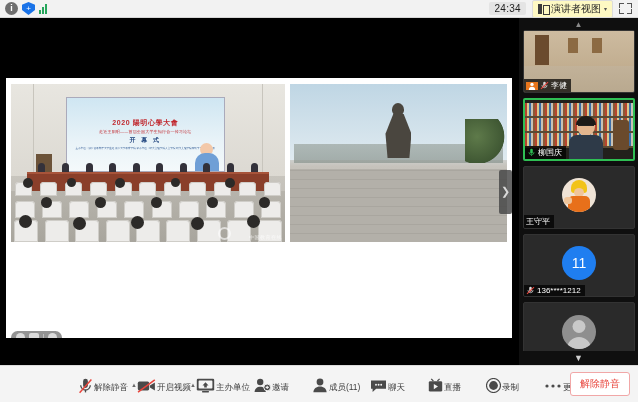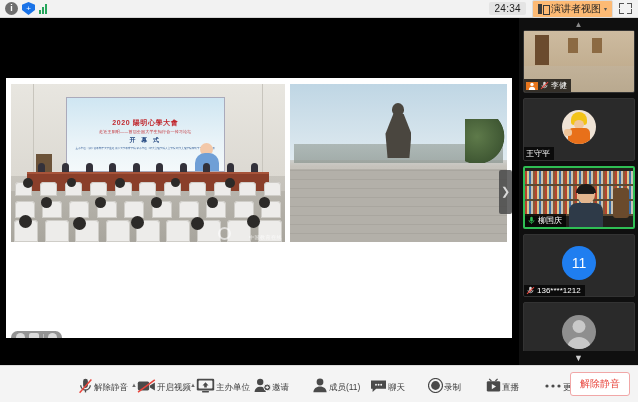--- a/index.html
+++ b/index.html
@@ -39,21 +39,21 @@
   .bars i:nth-child(3) { height: 10px; }
 
   .tb-right { margin-left: auto; display: flex; align-items: center; gap: 6px; padding-right: 6px; }
   .timer {
     font-size: 10px; color: #222; background: #e4e4e4;
     padding: 1px 5px; border-radius: 2px; letter-spacing: .3px;
   }
   .viewsel {
     display: flex; align-items: center; gap: 3px;
     font-size: 10px; color: #222;
-    background: #fdba74; border: 1px solid #dcdcdc;
+    background: #fef9c3; border: 1px solid #dcdcdc;
     padding: 1px 5px; border-radius: 2px; cursor: pointer;
   }
   .viewsel .vicon { width: 10px; height: 10px; position: relative; display:inline-block; }
   .viewsel .vicon::before { content:""; position:absolute; left:0; top:0; width:4px; height:10px; background:#3b3b3b; }
   .viewsel .vicon::after { content:""; position:absolute; left:5px; top:1px; width:5px; height:8px; border:1px solid #3b3b3b; }
   .caret { font-size: 6px; color: #555; }
   .fsbtn { width: 13px; height: 13px; position: relative; cursor: pointer; }
   .fsbtn span { position: absolute; width: 5px; height: 5px; }
   .fsbtn span:nth-child(1){ left:0; top:1px; border-left:1.5px solid #555; border-top:1.5px solid #555; }
   .fsbtn span:nth-child(2){ right:0; top:1px; border-right:1.5px solid #555; border-top:1.5px solid #555; }
@@ -461,32 +461,20 @@
           </span>
           <svg class="micmute" viewBox="0 0 12 12">
             <path d="M4.3 2.6a1.7 1.7 0 013.4 0v3.2a1.7 1.7 0 01-3.4 0z" fill="#d8d8d8"></path>
             <path d="M2.6 5.5a3.4 3.4 0 006.8 0" stroke="#d8d8d8" stroke-width="1" fill="none"></path>
             <line x1="1.3" y1="10.6" x2="10.7" y2="1.4" stroke="#e8453c" stroke-width="1.4"></line>
           </svg>
           <span class="nm">李健</span>
         </div>
       </div>
 
-      <div class="tile">
-        <div class="av-img">
-          <span class="gk-h"></span>
-            <span class="gk-f"></span>
-            <span class="gk-b"></span>
-            <span class="gk-a"></span>
-        </div>
-        <div class="nametag">
-          <span class="nm">王守平</span>
-        </div>
-      </div>
-
       <div class="tile active">
         <div class="lib">
           <div class="shelf" style="top:3px"></div>
             <div class="shelfline" style="top:16px"></div>
           <div class="shelf" style="top:18px"></div>
             <div class="shelfline" style="top:31px"></div>
           <div class="shelf" style="top:33px"></div>
             <div class="shelfline" style="top:46px"></div>
           <div class="chair"></div>
           <div class="man">
@@ -500,20 +488,32 @@
           <svg class="micon" viewBox="0 0 12 12">
             <path d="M4.3 2.6a1.7 1.7 0 013.4 0v3.2a1.7 1.7 0 01-3.4 0z" fill="#2fbf54"></path>
             <path d="M2.6 5.5a3.4 3.4 0 006.8 0" stroke="#2fbf54" stroke-width="1" fill="none"></path>
             <line x1="6" y1="8.9" x2="6" y2="10.6" stroke="#2fbf54" stroke-width="1"></line>
           </svg>
           <span class="nm">柳国庆</span>
         </div>
       </div>
 
       <div class="tile">
+        <div class="av-img">
+          <span class="gk-h"></span>
+            <span class="gk-f"></span>
+            <span class="gk-b"></span>
+            <span class="gk-a"></span>
+        </div>
+        <div class="nametag">
+          <span class="nm">王守平</span>
+        </div>
+      </div>
+
+      <div class="tile">
         <div class="av-num">11</div>
         <div class="nametag">
           <svg class="micmute" viewBox="0 0 12 12">
             <path d="M4.3 2.6a1.7 1.7 0 013.4 0v3.2a1.7 1.7 0 01-3.4 0z" fill="#d8d8d8"></path>
             <path d="M2.6 5.5a3.4 3.4 0 006.8 0" stroke="#d8d8d8" stroke-width="1" fill="none"></path>
             <line x1="1.3" y1="10.6" x2="10.7" y2="1.4" stroke="#e8453c" stroke-width="1.4"></line>
           </svg>
           <span class="nm">136****1212</span>
         </div>
       </div>
@@ -605,37 +605,37 @@
             <circle cx="8.6" cy="5.7" r=".95" fill="#f4f4f4"></circle>
             <circle cx="11.2" cy="5.7" r=".95" fill="#f4f4f4"></circle>
           </svg>
         </span>
         <span class="lbl">聊天</span>
       </div>
 
       <div class="tool">
         <span class="glyph">
           <svg width="15" height="15" viewBox="0 0 15 15">
-            <circle cx="7.5" cy="7.5" r="7" fill="none" stroke="#4a4a4a" stroke-width="1.2"></circle>
-            <circle cx="7.5" cy="7.5" r="4.4" fill="#4a4a4a"></circle>
-          </svg>
-        </span>
-        <span class="lbl">录制</span>
-      </div>
-
-      <div class="tool">
-        <span class="glyph">
-          <svg width="15" height="15" viewBox="0 0 15 15">
             <rect x="0.8" y="3.2" width="13.4" height="10.4" rx="1.4" fill="#4a4a4a"></rect>
             <path d="M5.8 6l4.2 2.6-4.2 2.6z" fill="#f4f4f4"></path>
             <line x1="3.2" y1="0.8" x2="5.4" y2="3" stroke="#4a4a4a" stroke-width="1.2"></line>
             <line x1="11.6" y1="0.8" x2="9.4" y2="3" stroke="#4a4a4a" stroke-width="1.2"></line>
           </svg>
         </span>
         <span class="lbl">直播</span>
+      </div>
+
+      <div class="tool">
+        <span class="glyph">
+          <svg width="15" height="15" viewBox="0 0 15 15">
+            <circle cx="7.5" cy="7.5" r="7" fill="none" stroke="#4a4a4a" stroke-width="1.2"></circle>
+            <circle cx="7.5" cy="7.5" r="4.4" fill="#4a4a4a"></circle>
+          </svg>
+        </span>
+        <span class="lbl">录制</span>
       </div>
 
       <div class="tool">
         <span class="glyph">
           <svg width="18" height="8" viewBox="0 0 18 8">
             <circle cx="3" cy="4" r="1.6" fill="#4a4a4a"></circle>
             <circle cx="9" cy="4" r="1.6" fill="#4a4a4a"></circle>
             <circle cx="15" cy="4" r="1.6" fill="#4a4a4a"></circle>
           </svg>
         </span>

